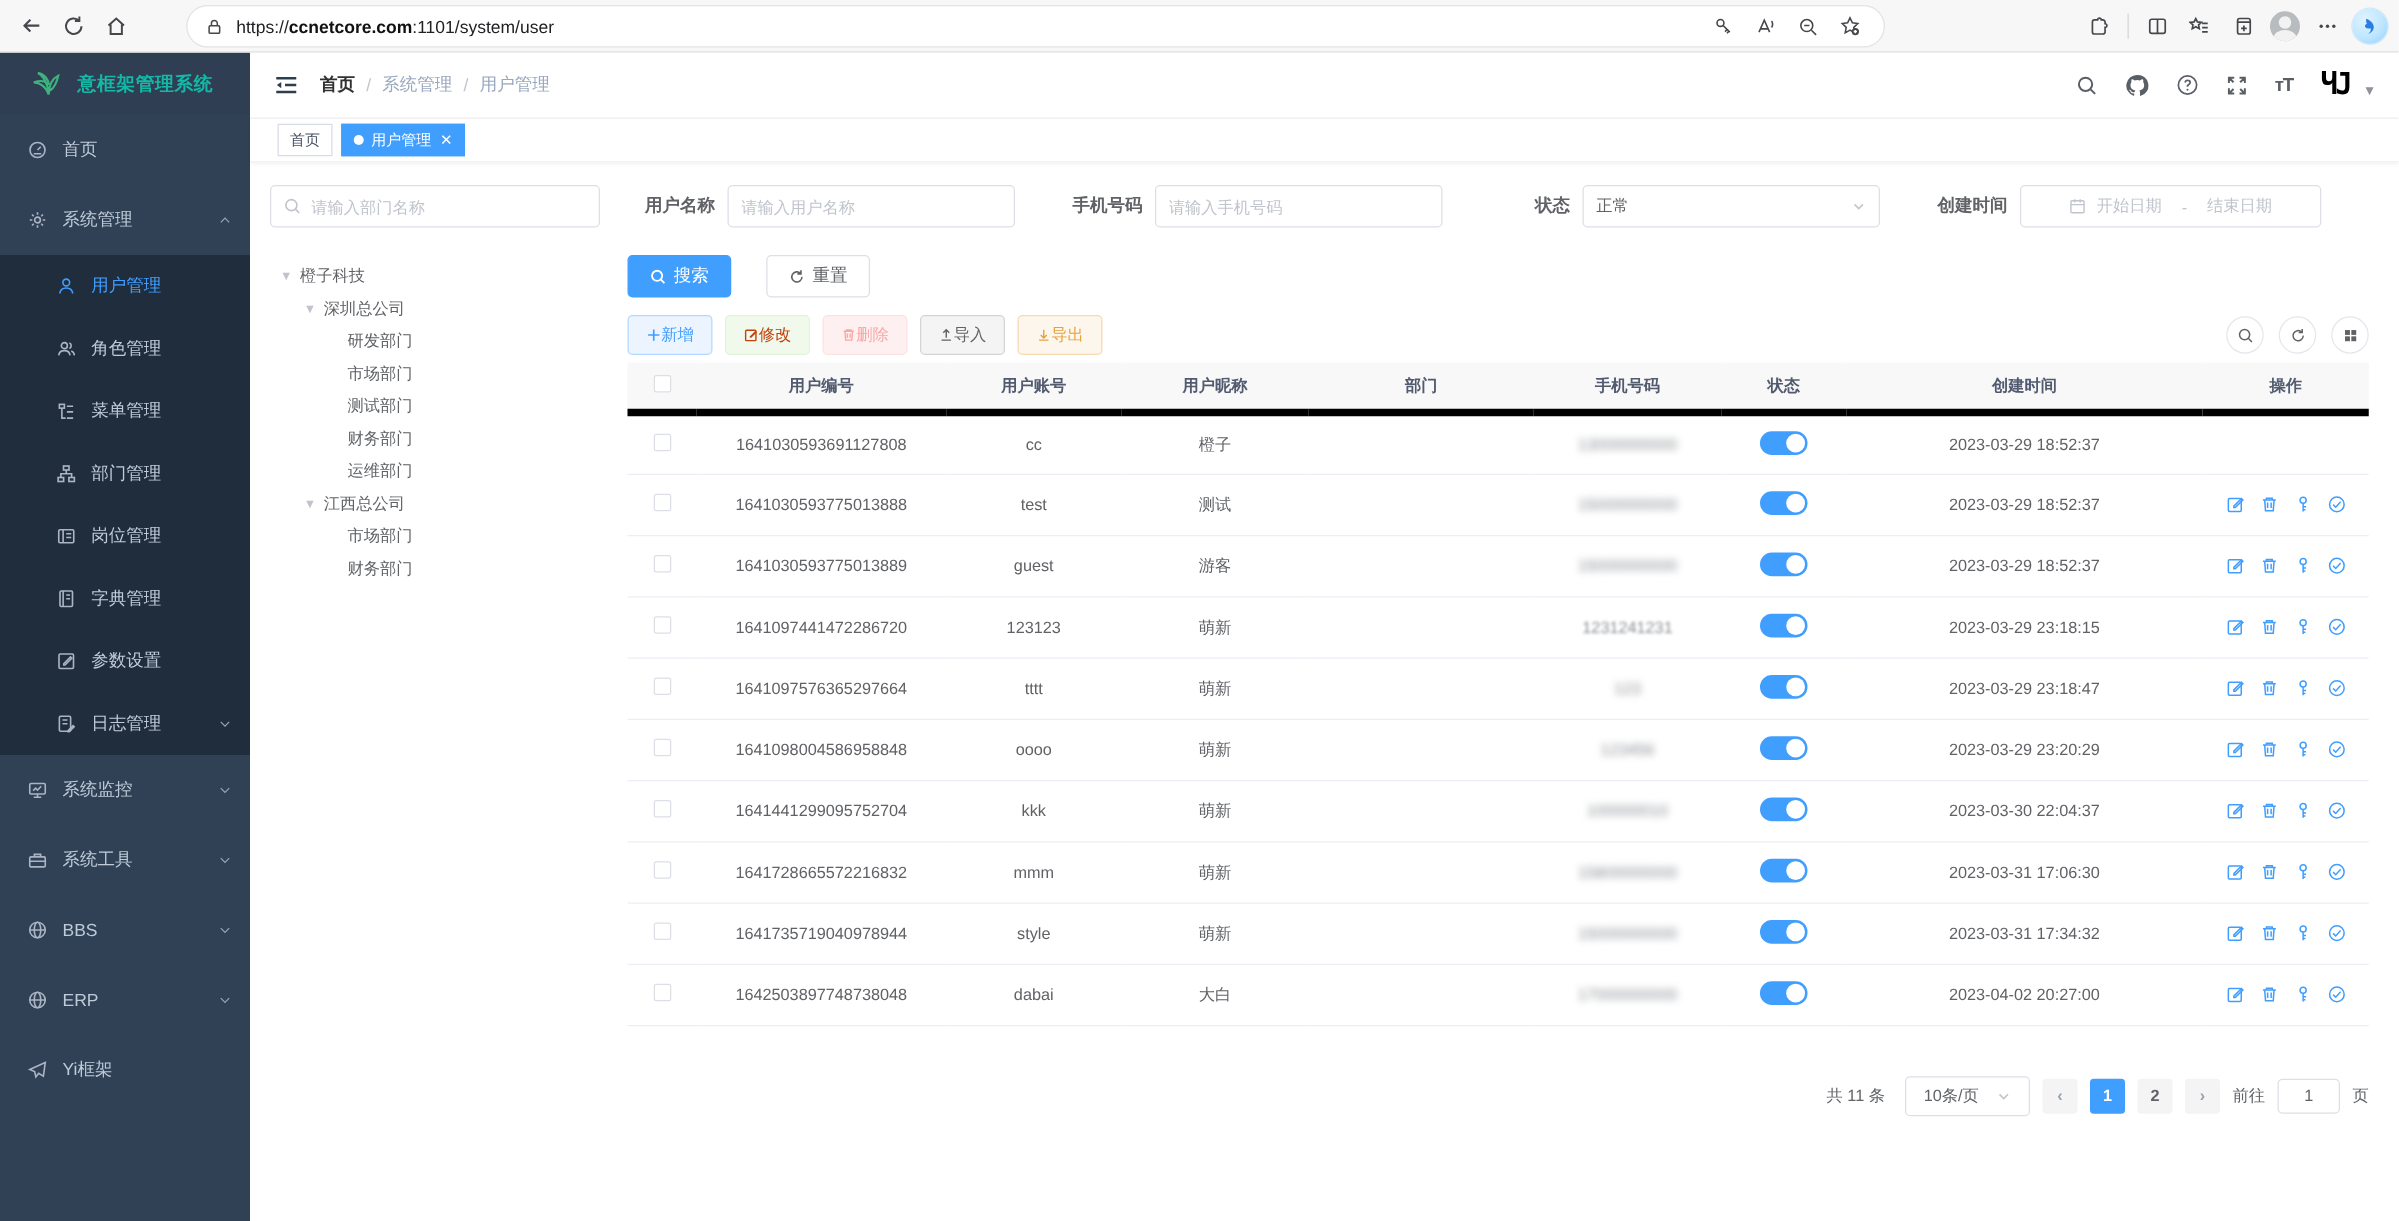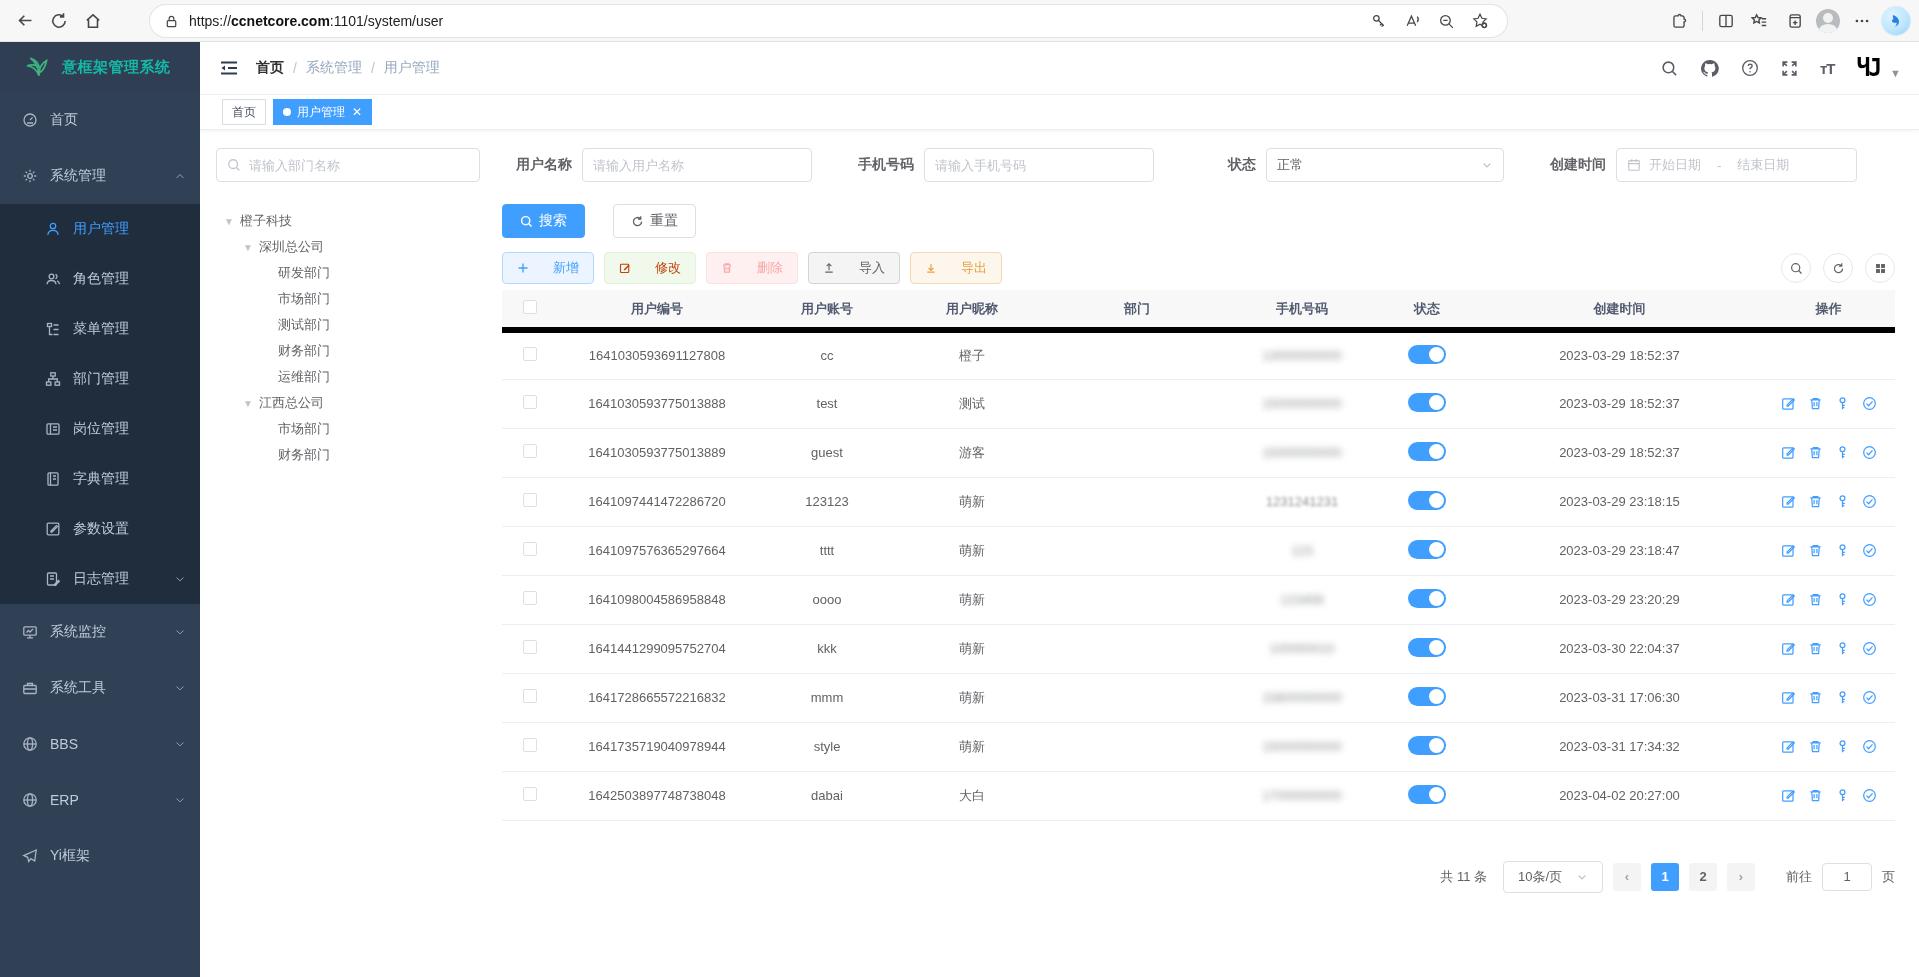--- a/index.html
+++ b/index.html
@@ -71,37 +71,37 @@
   .tree { margin-top:26px; font-size:13px; color:#606266; }
   .tree-row { height:26px; display:flex; align-items:center; cursor:pointer; }
   .tree-arrow { color:#c0c4cc; font-size:10px; width:14px; text-align:center; }
   .tree-lbl { margin-left:4px; }
 
   .right-col { flex:1; min-width:0; }
   .filters { display:flex; align-items:center; height:34px; }
   .fgroup { display:flex; align-items:center; margin-right:32px; }
   .flabel { width:70px; text-align:right; font-size:14px; color:#606266; font-weight:600; margin-right:10px; white-space:nowrap; }
   .fctl { height:34px; border:1px solid #dcdfe6; border-radius:4px; display:flex; align-items:center;
-    padding:0 10px; background:#fff; }
+    padding:0 10px; background:#fff;justify-content:center; }
   .fctl input { border:none; outline:none; width:100%; font-size:13px; color:#606266; }
   .fctl input::placeholder { color:#c0c4cc; }
   .w230 { width:230px; }
   .select { width:238px; justify-content:space-between; cursor:pointer; }
   .select .val { font-size:13px; color:#606266; }
   .select .chev { color:#c0c4cc; }
   .daterange { width:241px; color:#c0c4cc; font-size:13px; gap:8px; }
   .daterange .ph { color:#c0c4cc; }
 
   .btn-row { margin-top:22px; display:flex; gap:28px; }
   .btn { height:34px; border-radius:4px; border:1px solid #dcdfe6; background:#fff; color:#606266;
     font-size:14px; display:flex; align-items:center; justify-content:center; gap:6px; padding:0 17px; cursor:pointer; }
   .btn-primary { background:#409eff; border-color:#409eff; color:#fff; }
 
   .action-row { margin-top:14px; display:flex; gap:10px; align-items:center; }
-  .abtn { height:32px; border-radius:4px; font-size:13px; display:flex; align-items:center; gap:24px;
+  .abtn { height:32px; border-radius:4px; font-size:13px; display:flex; align-items:center; gap:0;
     padding:0 14px; cursor:pointer; border:1px solid; }
   .abtn-add { background:#ecf5ff; border-color:#b3d8ff; color:#409eff; }
   .abtn-edit { background:#f0f9eb; border-color:#e1f3d8; color:#c2410c; }
   .abtn-del { background:#fef0f0; border-color:#fde2e2; color:#f9a7a7; }
   .abtn-import { background:#f4f4f5; border-color:#d3d4d6; color:#606266; }
   .abtn-export { background:#fdf6ec; border-color:#f5dab1; color:#e6a23c; }
   .circle-btns { margin-left:auto; display:flex; gap:12px; }
   .cbtn { width:30px; height:30px; border-radius:50%; border:1px solid #e4e7ed; background:#fff;
     display:flex; align-items:center; justify-content:center; color:#606266; cursor:pointer; }
 
@@ -1021,20 +1021,20 @@
                   <path d="m3.5 6 4.5 4.5L12.5 6"></path>
                 </svg>
             </span>
           </div>
           <div class="pbtn arrow">‹</div>
           <span id="page-btns" style="display:flex;gap:10px;">
               <div class="pbtn active">1</div>
               <div class="pbtn">2</div>
             </span>
           <div class="pbtn arrow">›</div>
-          <span style="margin-left:21px;">前往</span>
+          <span style="margin-left:0;">前往</span>
           <input class="goto-input" value="1" style="">
           <span>页</span>
         </div>
       </div>
     </div>
   </div>
 </div>
 
 </body></html>

